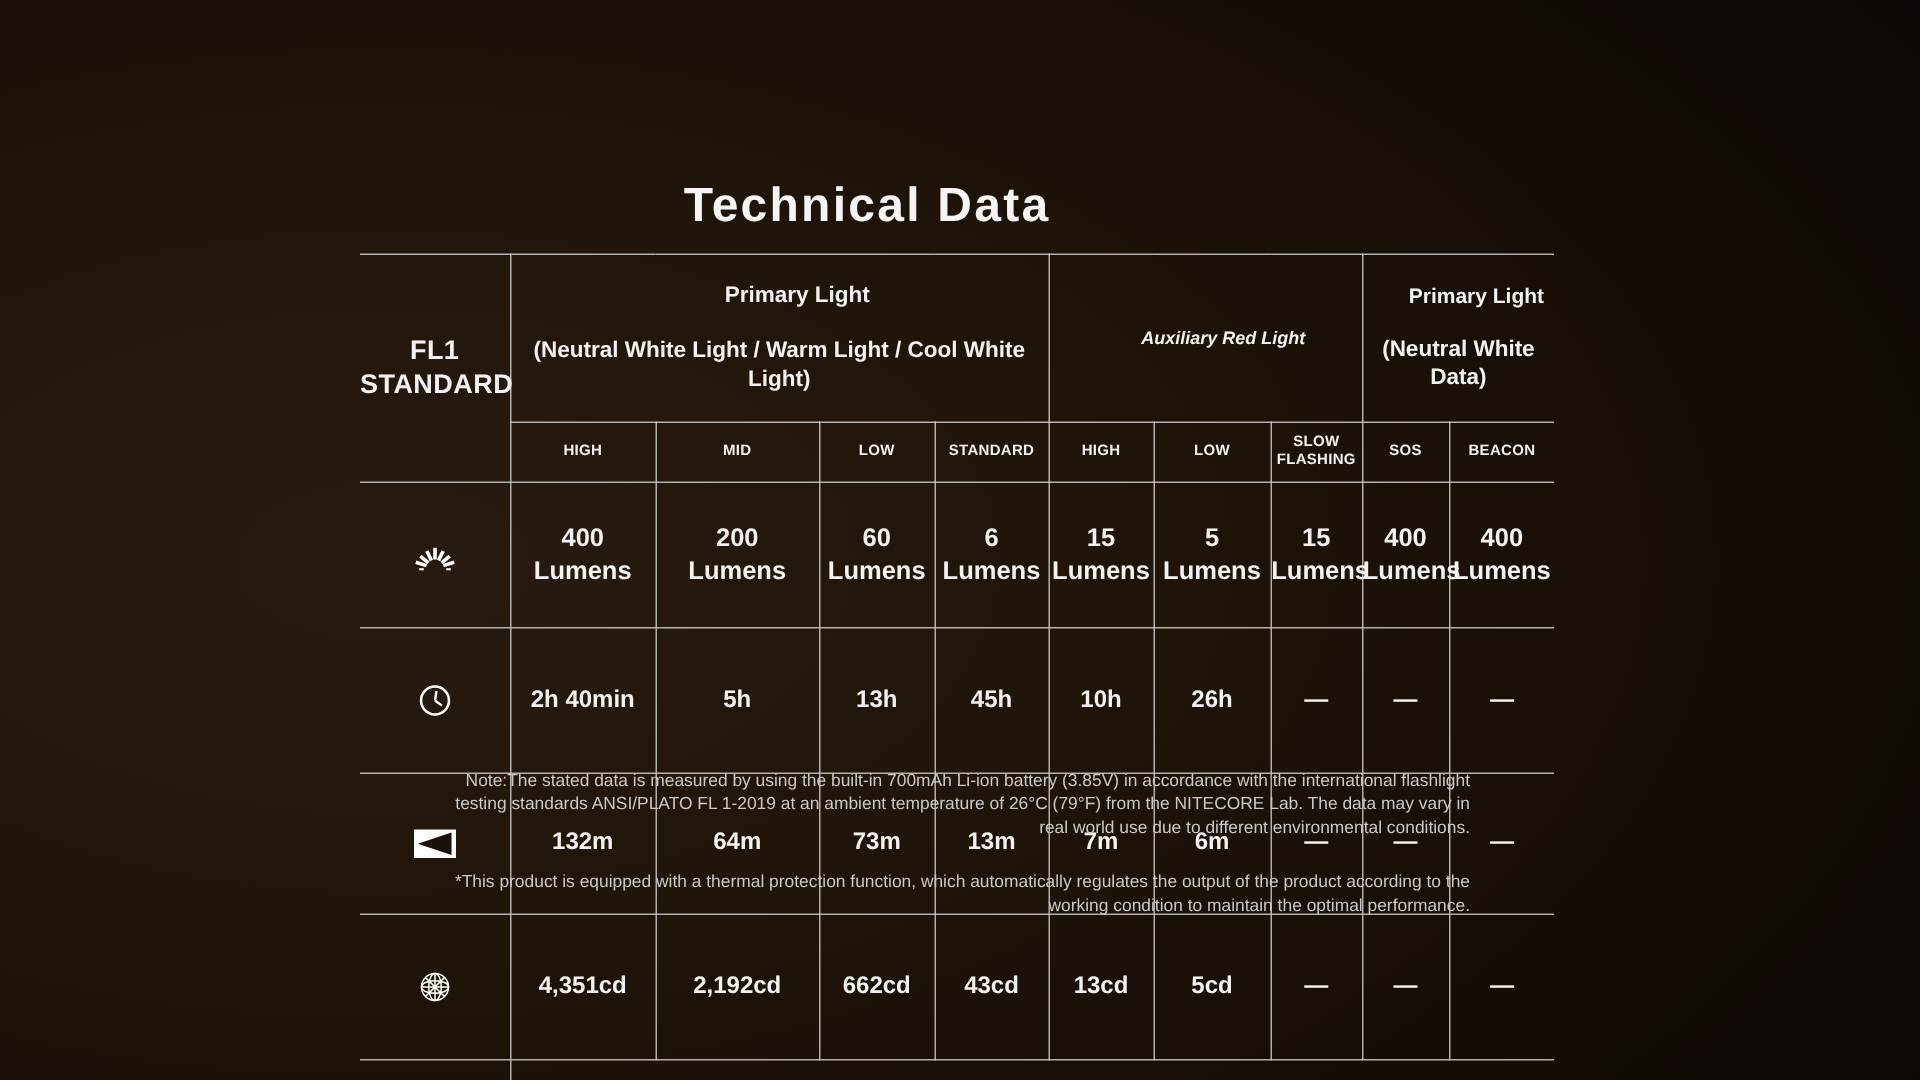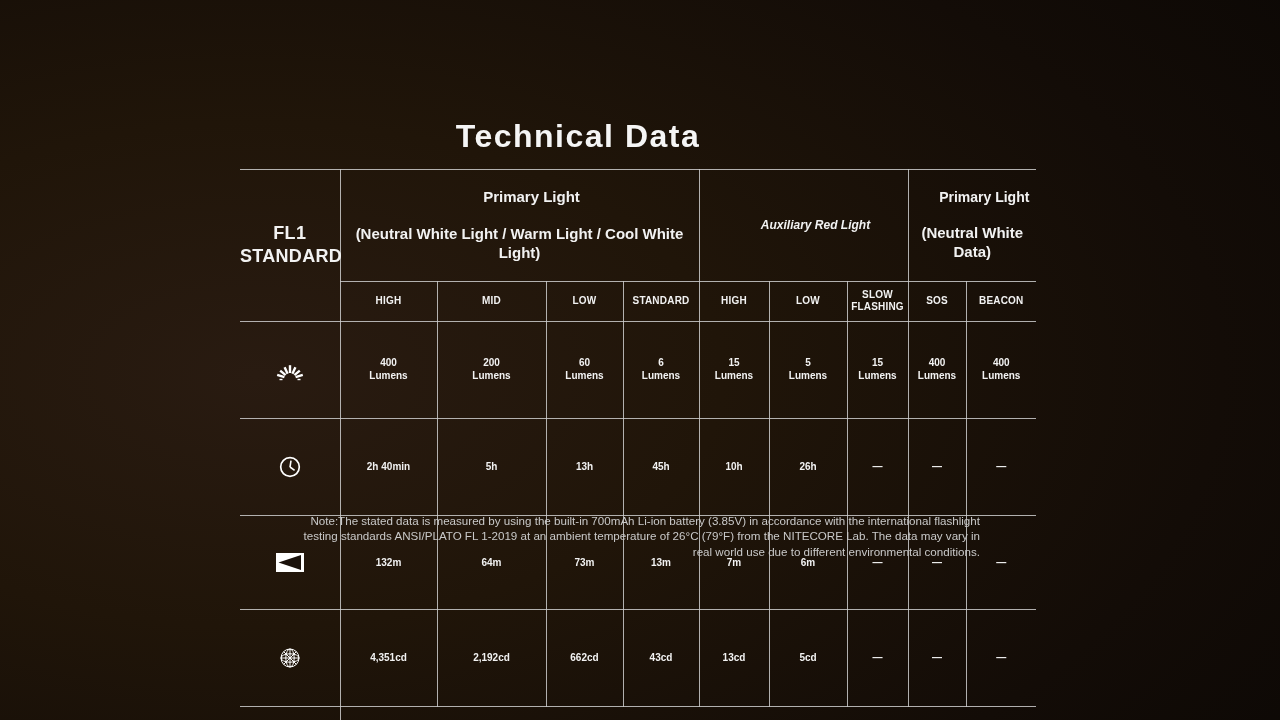--- a/index.html
+++ b/index.html
@@ -22,22 +22,22 @@
     border:1px solid rgba(205,205,205,.85);
     text-align:center;vertical-align:middle;
     padding:0;white-space:pre-line;font-weight:bold;
   }
   .tech-table tr > td:first-child{border-left:none;}
   .tech-table tr > td:last-child{border-right:none;}
   .corner-cell{font-size:18px;line-height:1.3;letter-spacing:.3px;}
   .group-title{display:block;font-size:15px;line-height:1.2;margin-left:24px;}
   .group-sub{display:block;font-size:15px;line-height:1.25;margin-top:1px;}
   .mode-cell{font-size:10px;line-height:1.2;letter-spacing:.2px;}
-  .value-cell{font-size:10px;}
-  .lumens-cell{font-size:10px;line-height:1.25;}
+  .value-cell{font-size:16px;}
+  .lumens-cell{font-size:17px;line-height:1.25;}
   .merged-cell{font-size:12px;}
   .icon-cell svg{display:block;margin:0 auto;}
   .notes{
     position:absolute;left:300px;top:513px;width:680px;
     text-align:right;color:#c9c9c9;font-size:11.6px;line-height:1.33;
   }
   .notes p{margin:0;}
   .notes p + p{margin-top:21px;}
 </style>
 </head>
@@ -201,13 +201,14 @@
       </span>
     </td>
     <td colspan="9" class="merged-cell">1m</td>
   </tr>
 
 </tbody>
   </table>
 
 <div class="notes">
   <p>Note:The stated data is measured by using the built-in 700mAh Li-ion battery (3.85V) in accordance with the international flashlight testing standards ANSI/PLATO FL 1-2019 at an ambient temperature of 26°C (79°F) from the NITECORE Lab. The data may vary in real world use due to different environmental conditions.</p>
+  <p>*This product is equipped with a thermal protection function, which automatically regulates the output of the product according to the working condition to maintain the optimal performance.</p>
 </div>
 
 </body></html>

